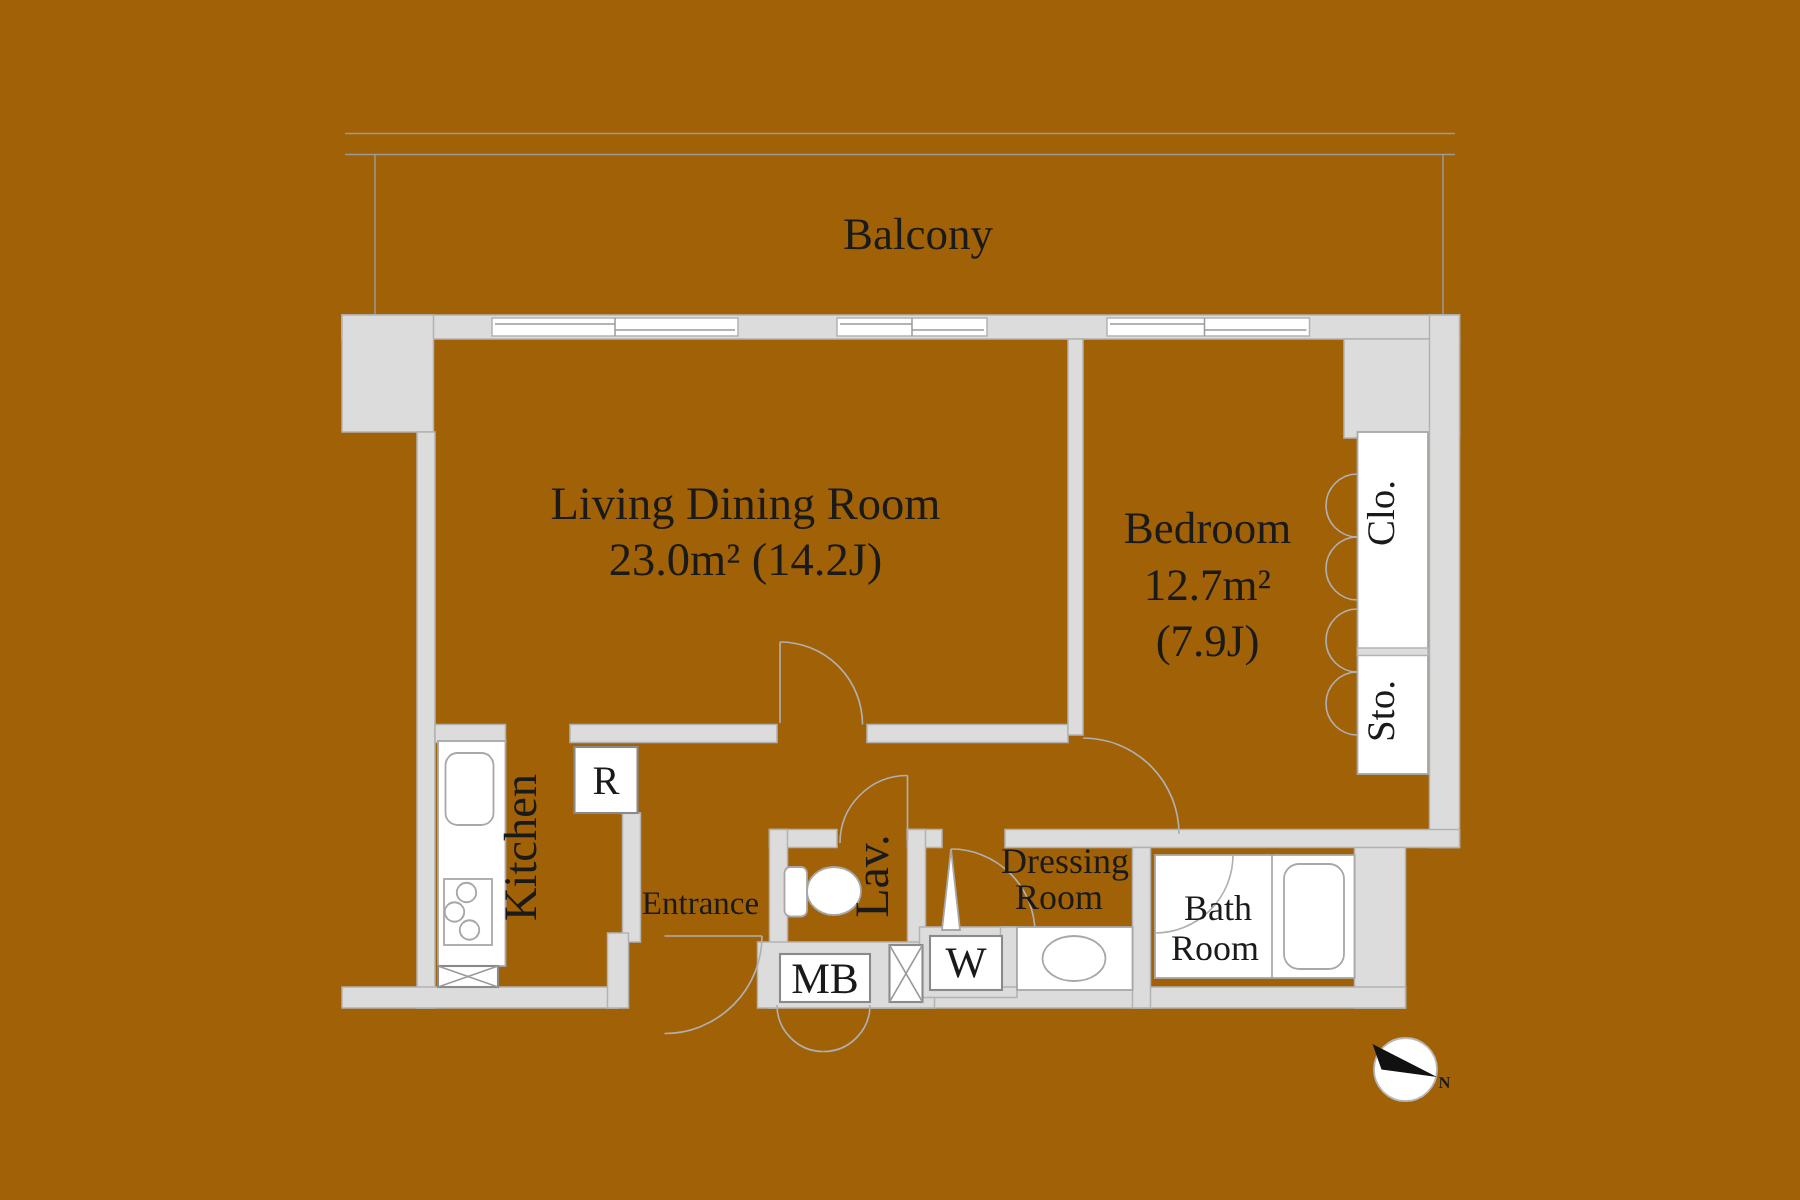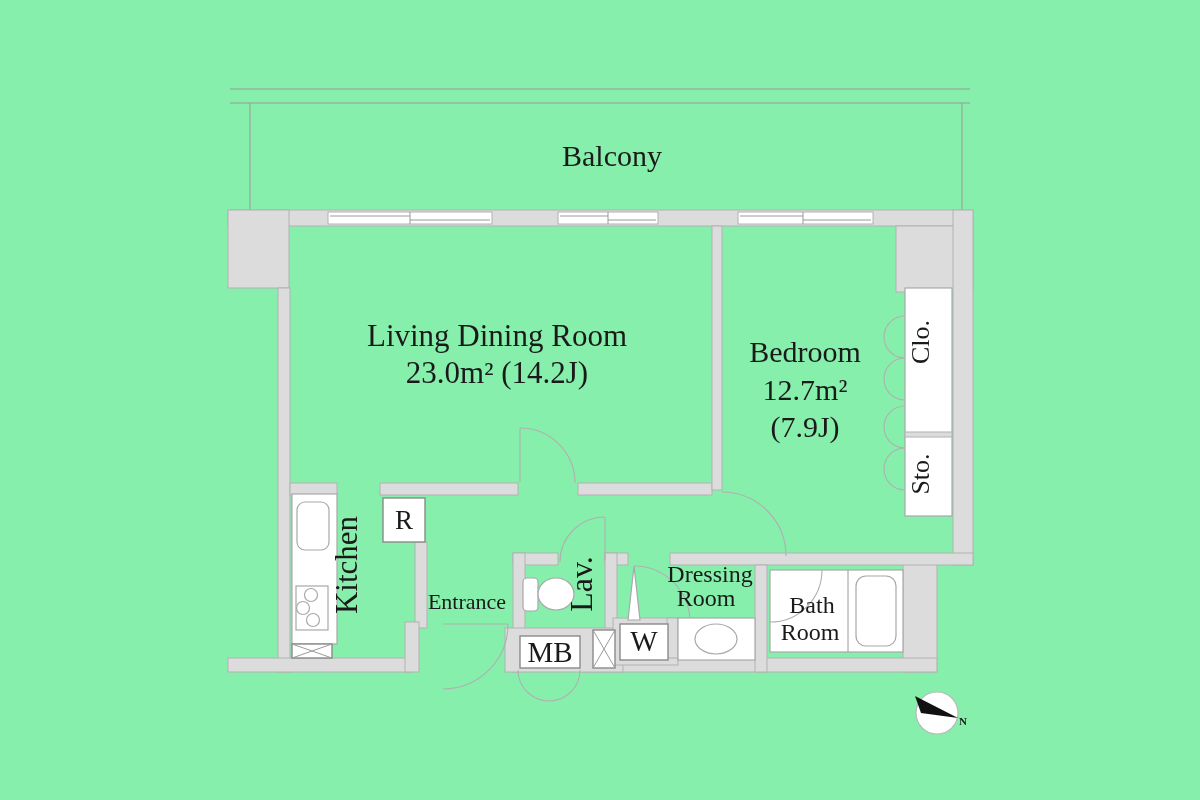--- a/index.html
+++ b/index.html
@@ -1,16 +1,16 @@
 <!DOCTYPE html>
 <html><head>
 <meta charset="utf-8">
 <style>
   html,body{margin:0;padding:0;background:#ffffff;}
-  .stage{position:relative;width:1200px;height:800px;background:#86efac;overflow:hidden;
+  .stage{position:relative;width:1200px;height:800px;background:#a16207;overflow:hidden;
          font-family:"Liberation Serif","DejaVu Serif",serif;}
   svg{position:absolute;left:0;top:0;}
   .wall{fill:#dcdcdc;stroke:#b2b2b2;stroke-width:1;}
   .thin{stroke:#9a9a9a;stroke-width:1;fill:none;}
   .fixture{fill:#ffffff;stroke:#a8a8a8;stroke-width:1.2;}
   .boxed{fill:#ffffff;stroke:#8a8a8a;stroke-width:1.4;}
   .arc{fill:none;stroke:#b0b0b0;stroke-width:1.1;}
   .win{fill:#ffffff;stroke:#b2b2b2;stroke-width:1;}
   .winline{stroke:#9a9a9a;stroke-width:1;fill:none;}
   text{fill:#1a1a1a;}

